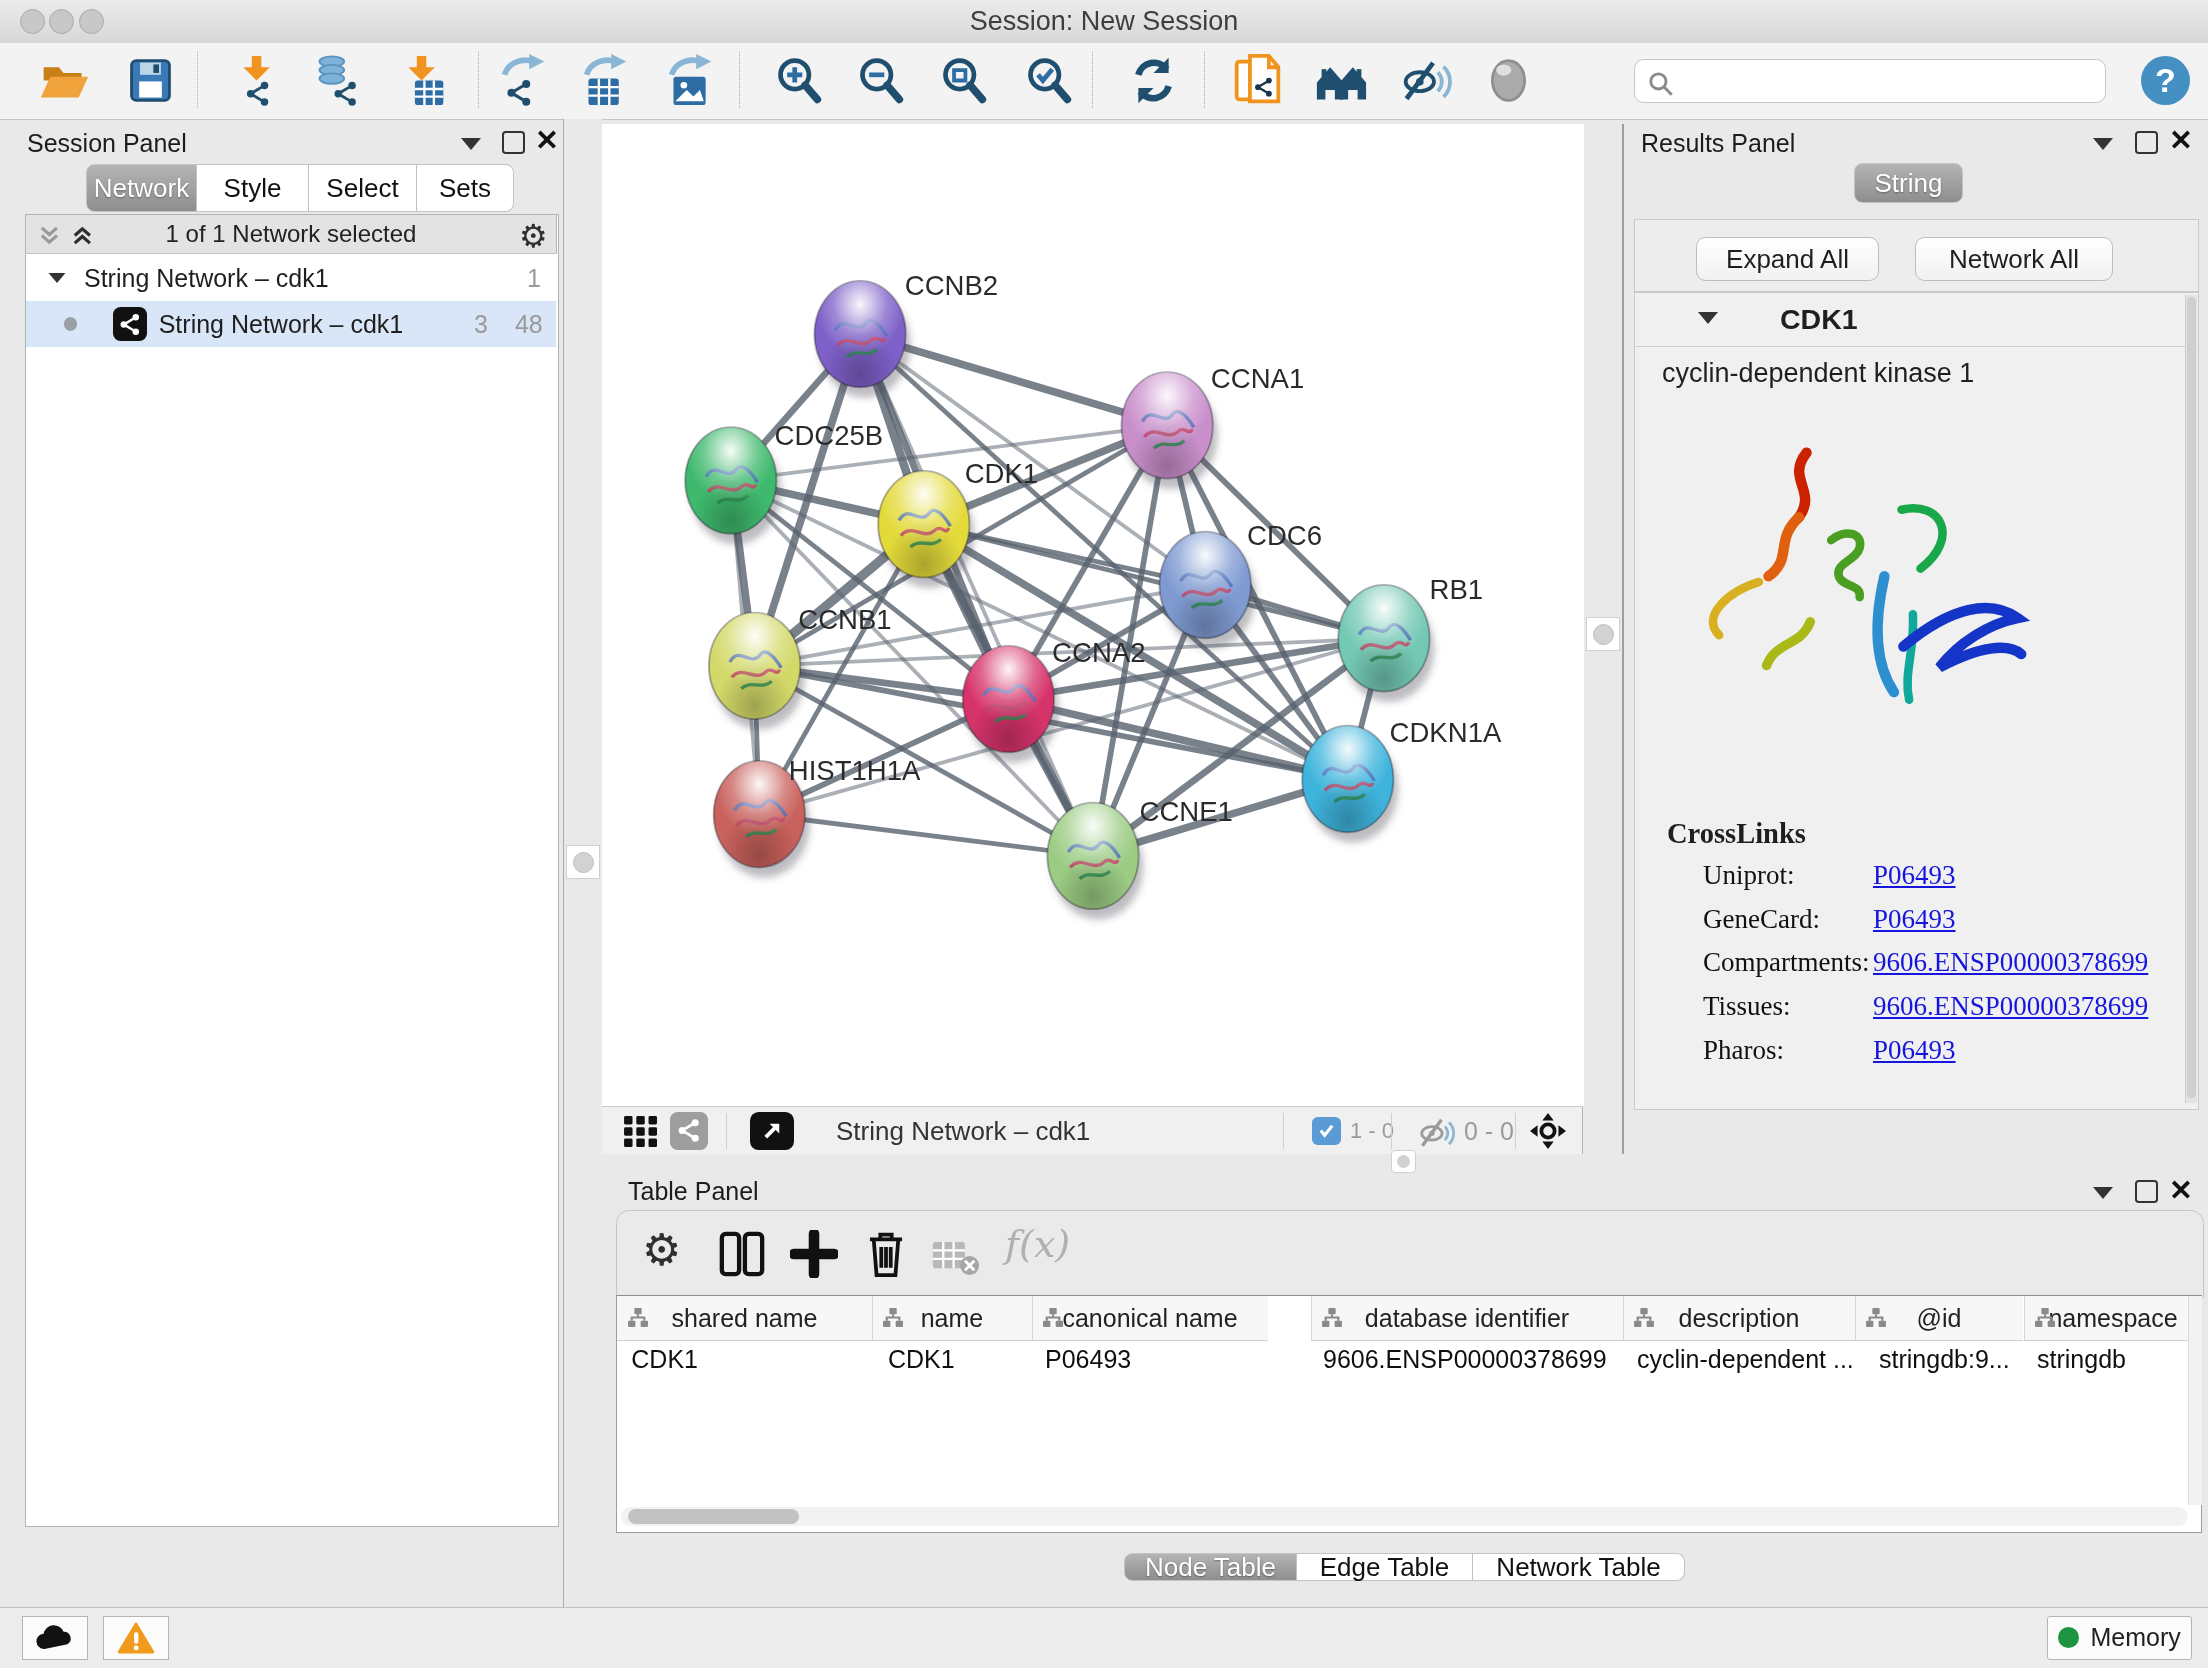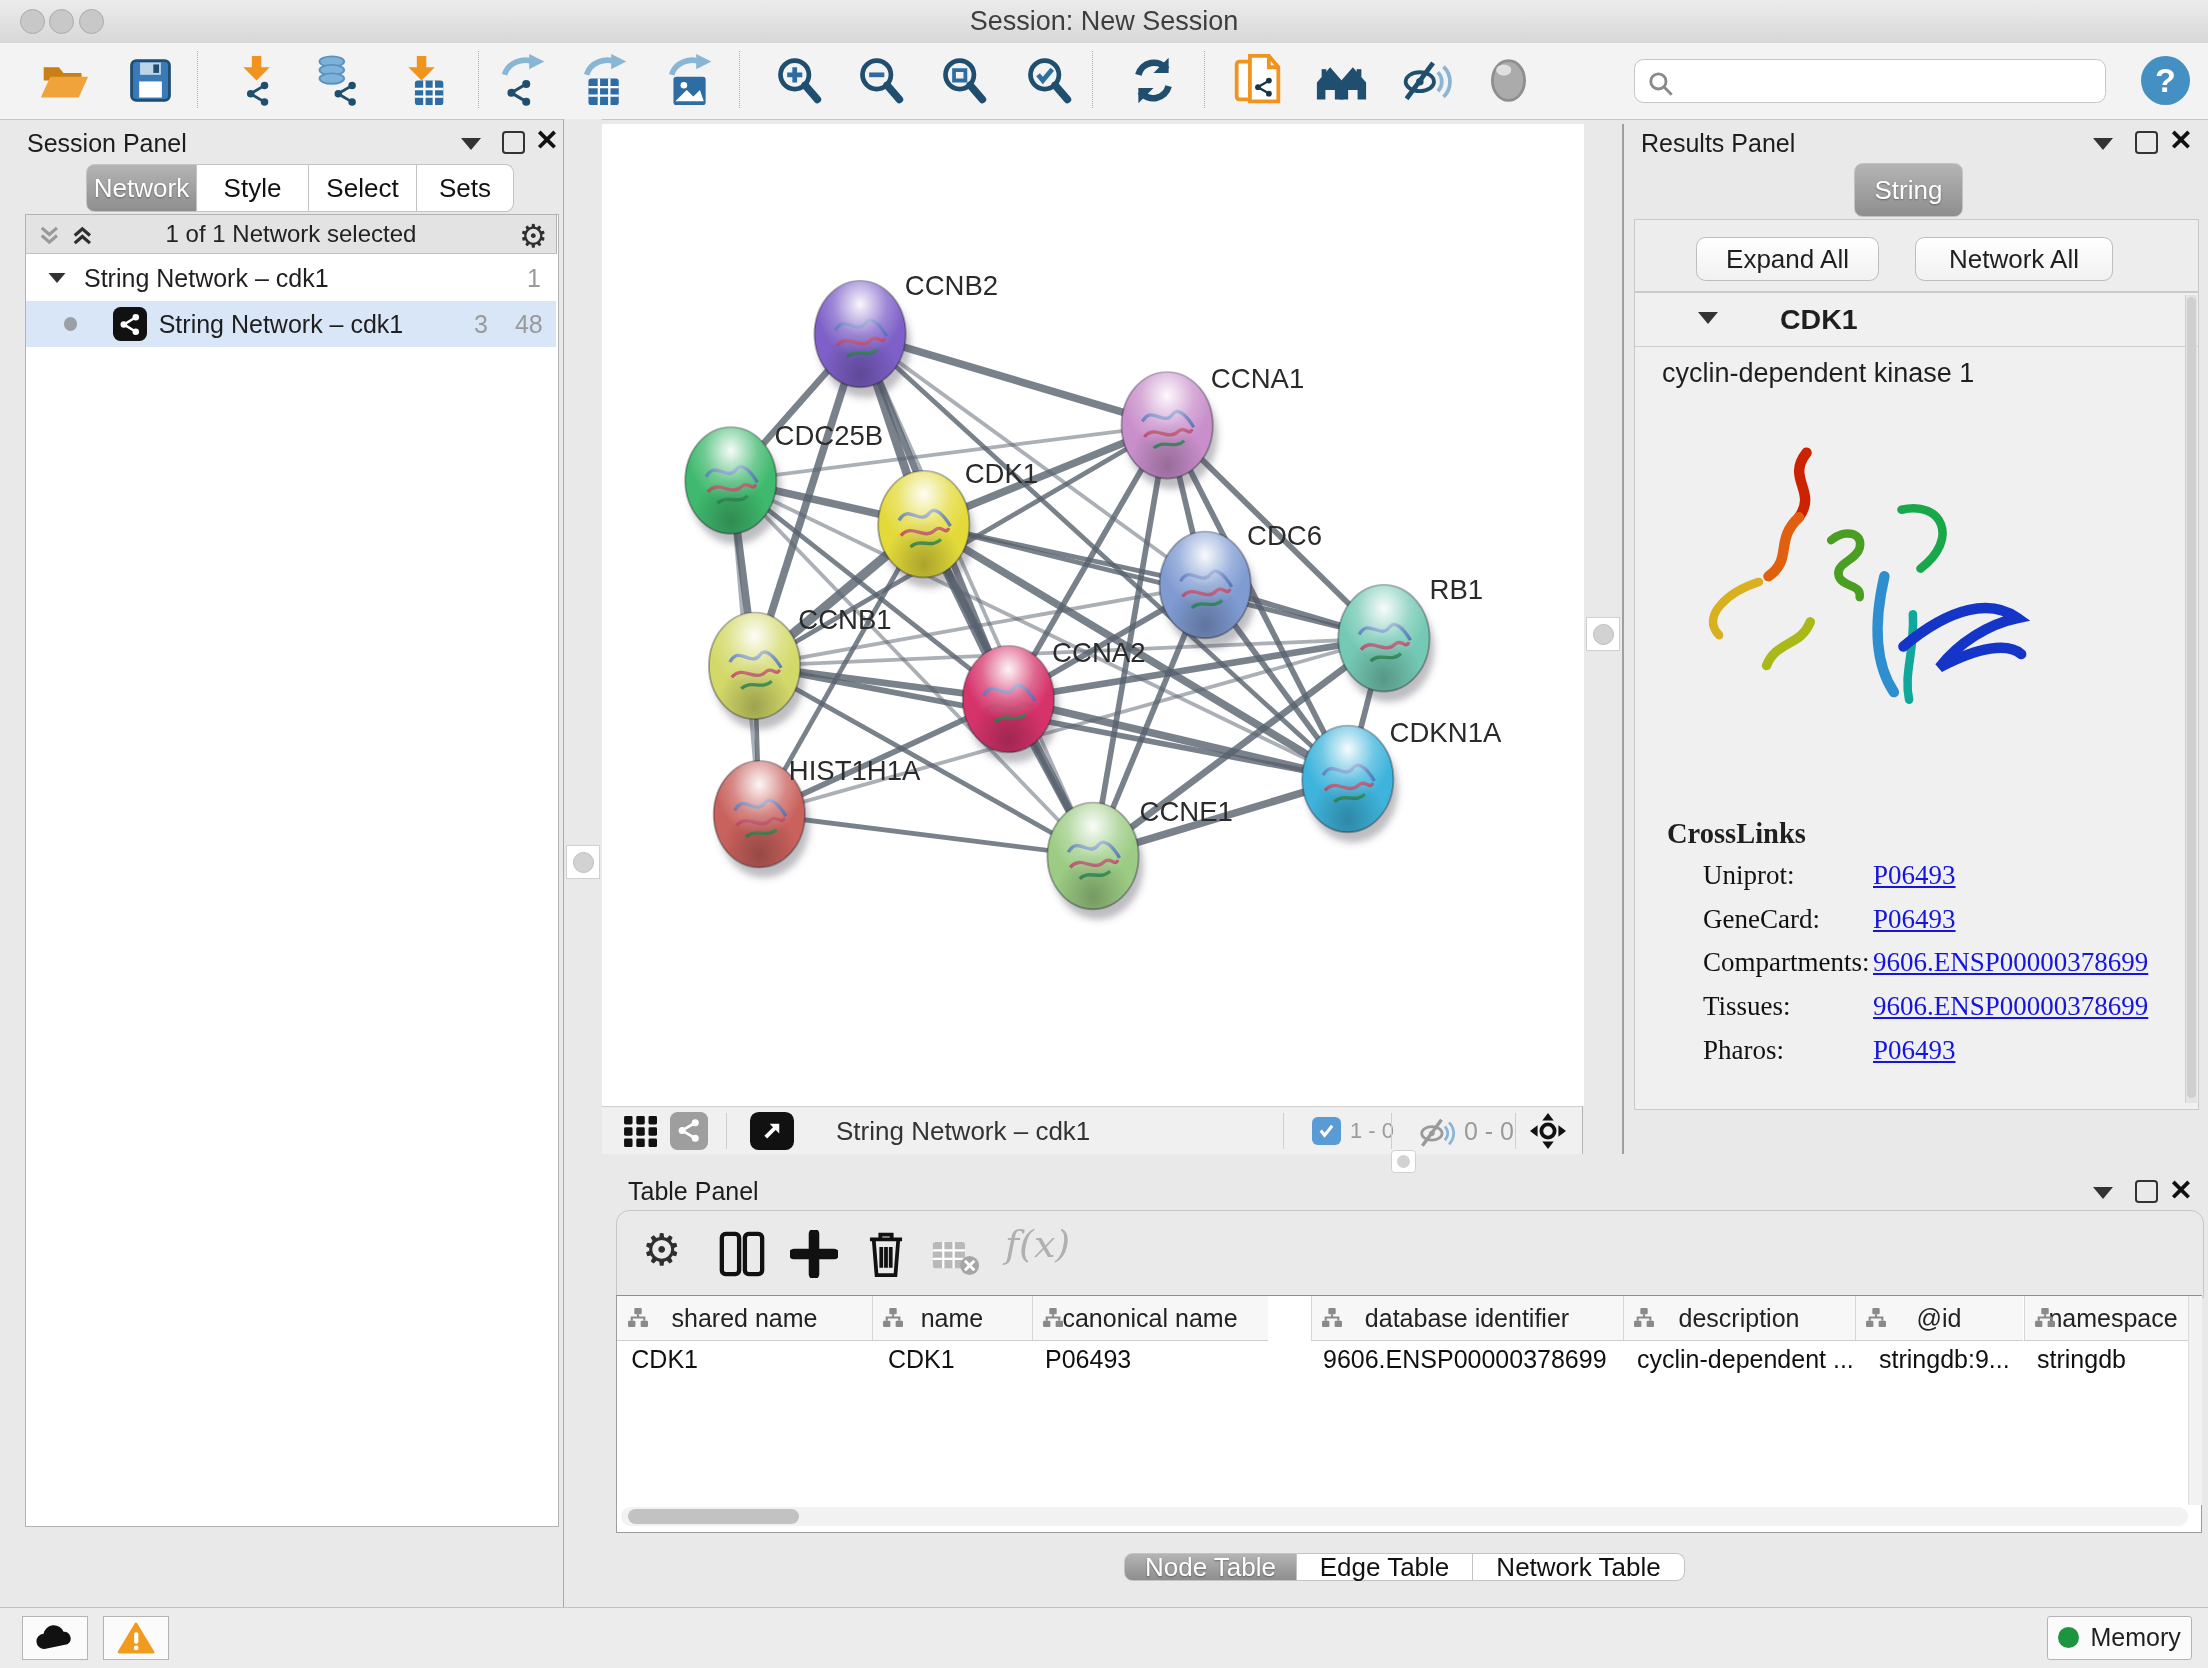--- a/index.html
+++ b/index.html
@@ -536,21 +536,21 @@
 <div class="abs" style="left:601px;top:1154px;width:1607px;height:14.3px;background:#e9e9e9"></div>
 <div class="abs" style="left:1391px;top:1150px;width:23px;height:21px;background:#fff;border:1px solid #d0d0d0;border-radius:3.8px;display:flex;align-items:center;justify-content:center">
     <span style="width:13.3px;height:13.3px;border-radius:50%;background:#d2d2d2"></span>
   </div>
 
 <div class="abs p-title" style="left:1641px;top:129px">Results Panel</div>
 <div class="abs tri-dn" style="left:2093px;top:138px"></div>
 <div class="abs flt" style="left:2135px;top:131px"></div>
 <div class="abs cls" style="left:2169px;top:127px">✕</div>
 
-<div class="abs seg" style="left:1854px;top:163px;height:54px">
+<div class="abs seg" style="left:1854px;top:163px;height:40px">
   <div class="on" style="width:107px;border-radius:8.6px">String</div>
 </div>
 
 <div id="res-box1" class="abs">
   <div class="res-btn abs" style="left:61px;top:17px;width:181px">Expand All</div>
   <div class="res-btn abs" style="left:280px;top:17px;width:196px">Network All</div>
 </div>
 
 <div id="res-box2" class="abs">
   <div class="abs" style="left:0;top:0;width:563px;height:53px;border-bottom:1px solid #cfcfcf">

